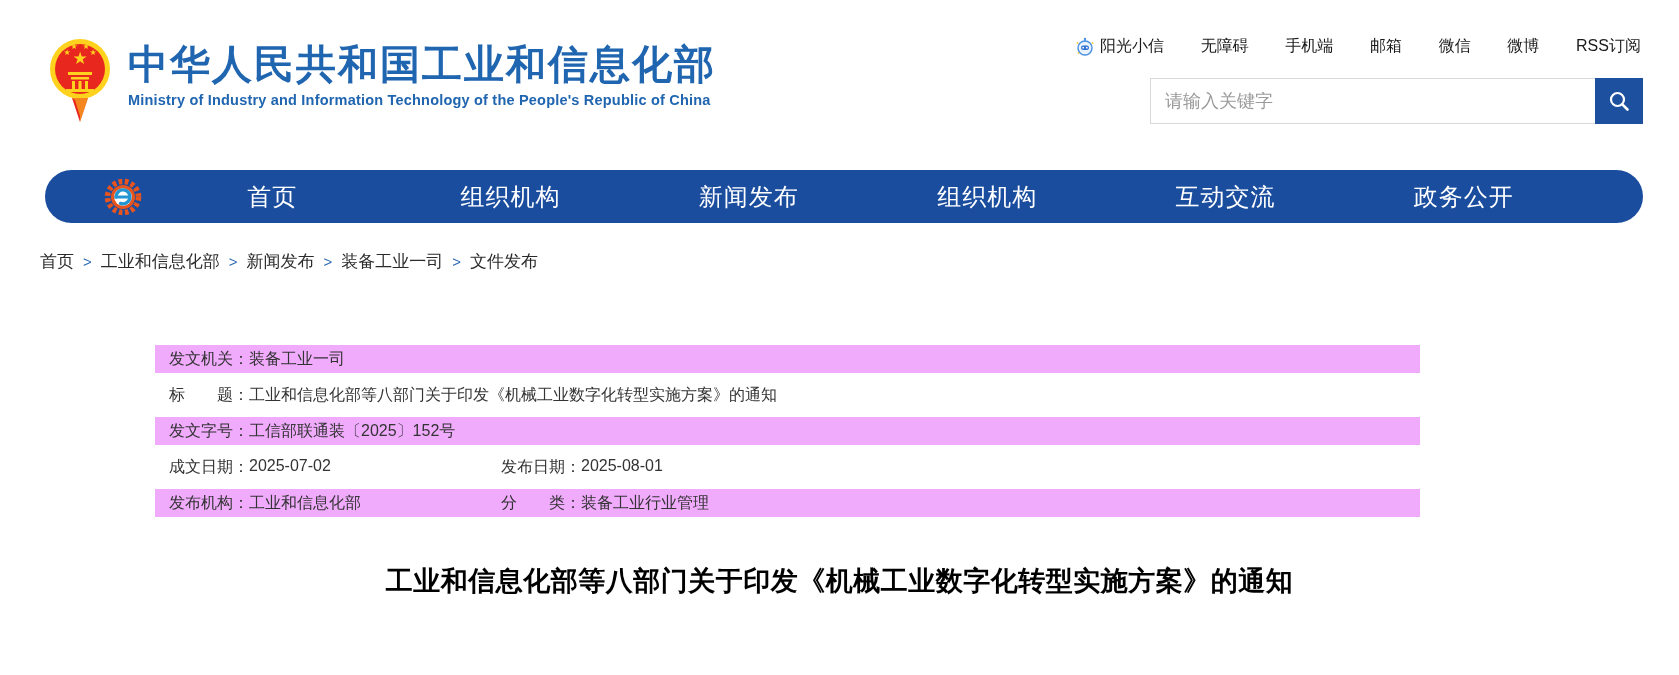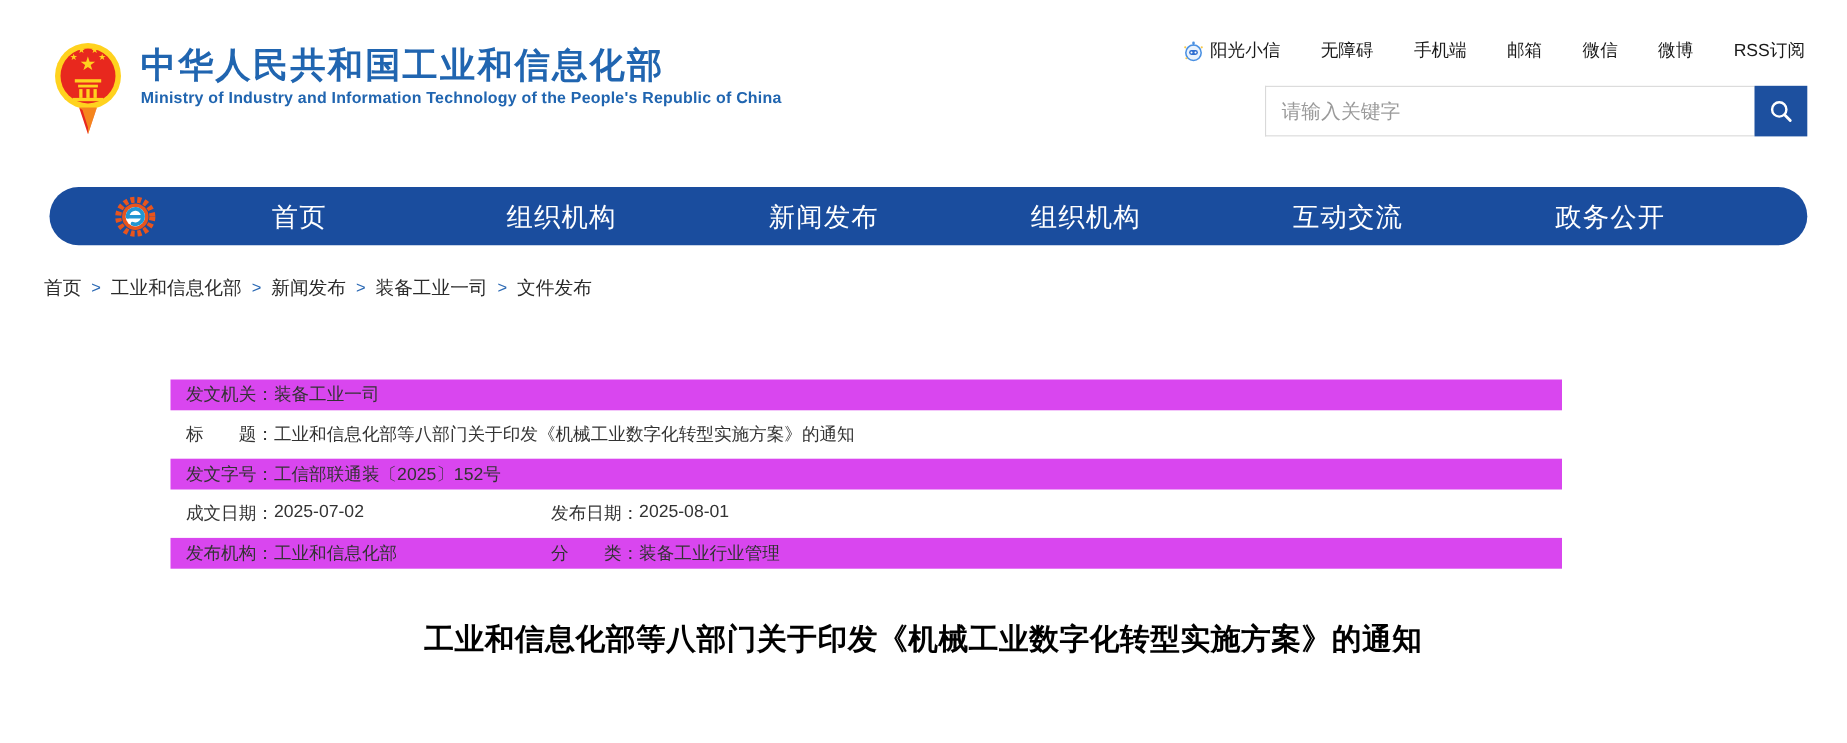--- a/index.html
+++ b/index.html
@@ -4,21 +4,21 @@
 <style>
   * { margin:0; padding:0; box-sizing:border-box; }
   html,body { background:#ffffff; }
   body { font-family:"Liberation Sans","DejaVu Sans",sans-serif; }
   .page { position:relative; width:1679px; height:675px; background:#fff; overflow:hidden; }
 
   
   .brand { position:absolute; left:48px; top:36px; display:flex; align-items:flex-start; cursor:pointer; }
   .emblem { width:64px; height:88px; flex:0 0 auto; }
   .brand-text { margin-left:16px; padding-top:4px; }
-  .brand-cn { font-size:32px; font-weight:bold; color:#2065b0; letter-spacing:2px; line-height:1.2; }
+  .brand-cn { font-size:40px; font-weight:bold; color:#2065b0; letter-spacing:2px; line-height:1.2; }
   .brand-en { margin-top:4px; font-size:14.5px; font-weight:bold; color:#2065b0; letter-spacing:0.2px; }
 
   .quick-links { position:absolute; left:1075px; top:36px; width:566px; display:flex; align-items:center; justify-content:space-between; list-style:none; }
   .quick-links li { display:flex; align-items:center; gap:5px; font-size:16px; color:#1a1a1a; cursor:pointer; white-space:nowrap; }
   .robot-icon { width:20px; height:20px; display:inline-block; }
 
   .search-bar { position:absolute; left:1150px; top:78px; width:493px; height:46px; display:flex; }
   .search-input { flex:1; height:100%; border:1px solid #d9d9d9; border-right:none; padding:0 14px; font-size:18px; color:#be185d; outline:none; font-family:inherit; }
   .search-input::placeholder { color:#9a9a9a; }
   .search-button { width:48px; height:100%; background:#1d509f; border:none; cursor:pointer; display:flex; align-items:center; justify-content:center; }
@@ -29,21 +29,21 @@
   .nav-item { flex:1; text-align:center; color:#ffffff; font-size:24px; letter-spacing:1px; cursor:pointer; white-space:nowrap; }
 
   
   .breadcrumb { position:absolute; left:40px; top:250px; display:flex; align-items:center; gap:9px; font-size:17px; color:#2b2b2b; }
   .breadcrumb .crumb { cursor:pointer; }
   .breadcrumb .sep { color:#2e6bb5; font-size:15px; }
 
   
   .doc-meta { position:absolute; left:155px; top:345px; width:1265px; }
   .meta-row { display:flex; align-items:center; height:28px; margin-bottom:8px; padding-left:14px; font-size:16px; color:#333; }
-  .meta-row.shaded { background:#d946ef; }
+  .meta-row.shaded { background:#f0abfc; }
   .meta-cell { display:flex; white-space:pre; }
   .meta-cell.first { width:332px; flex:0 0 auto; }
   .meta-label { color:#333; }
   .meta-value { color:#333; }
 
   
   .article-title { position:absolute; left:0; top:563px; width:1679px; text-align:center; font-size:27px; font-weight:bold; color:#000; letter-spacing:0.5px; }
 </style>
 </head>
 <body>

